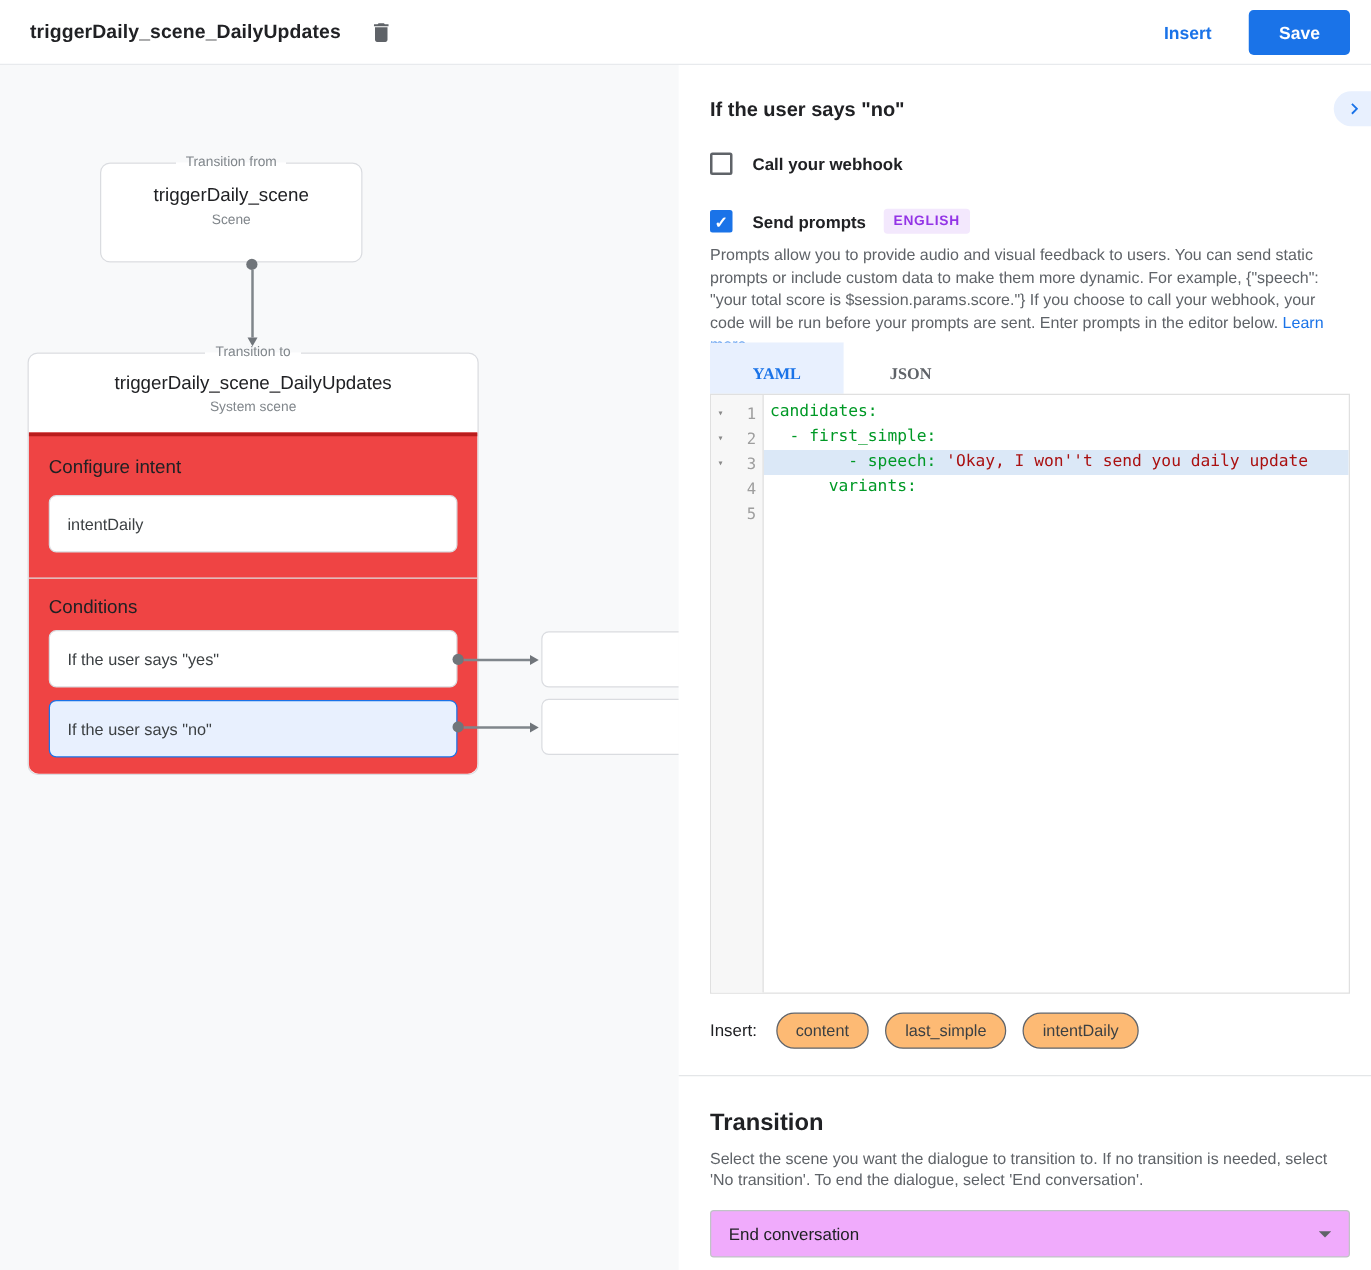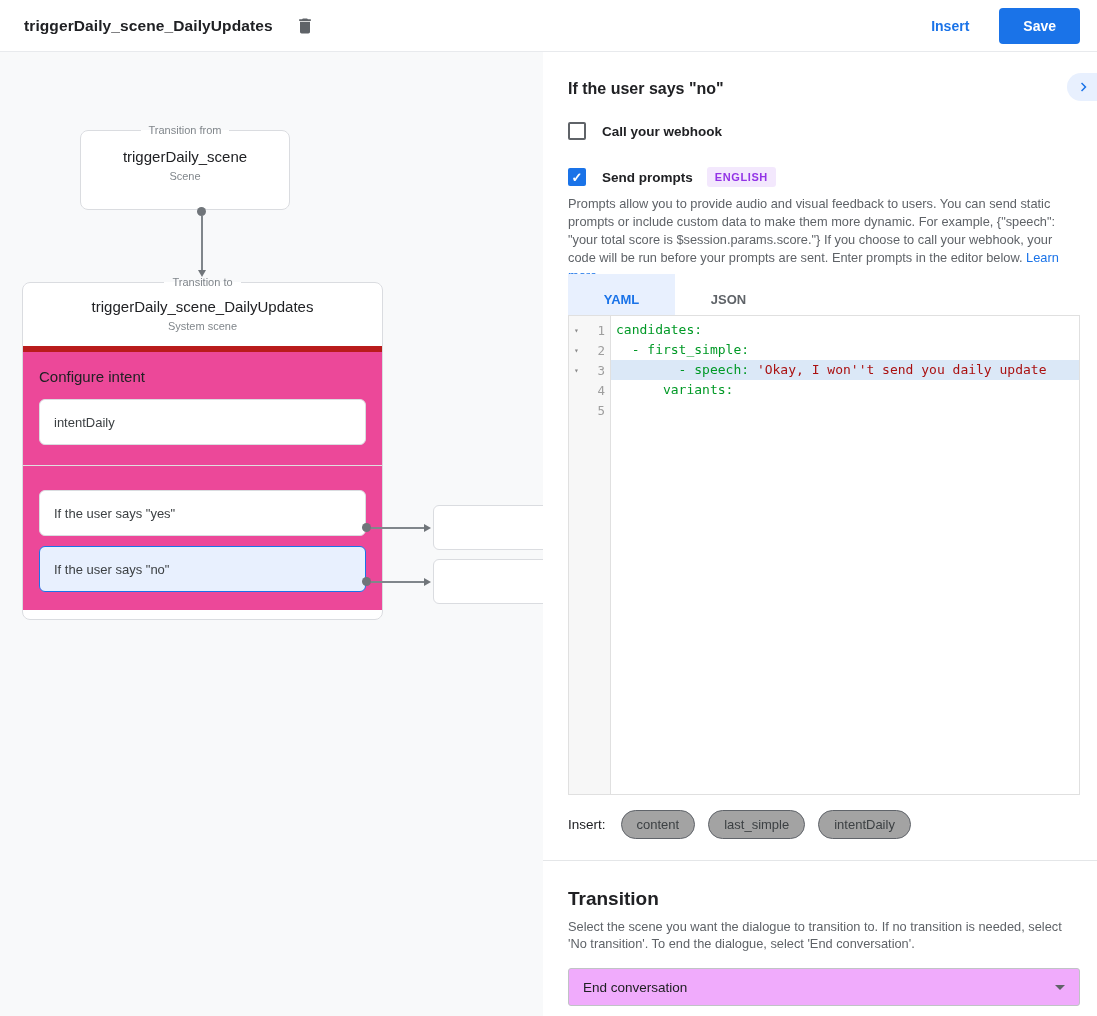--- a/index.html
+++ b/index.html
@@ -28,21 +28,21 @@
   .node-sub { margin-top:5px; font-size:11px; color:#80868b; }
 
   .varrow { position:absolute; left:197px; top:155px; width:9px; height:70px; display:flex; flex-direction:column; align-items:center; }
   .dot { width:9px; height:9px; background:#70757a; border-radius:50%; flex:none; }
   .vline { width:2px; flex:1; background:#80868b; }
   .vhead { width:0; height:0; border-left:4.5px solid transparent; border-right:4.5px solid transparent; border-top:7px solid #70757a; }
 
   .tto { left:22px; top:224px; width:361px; height:344px; background:#f5f5f5; overflow:hidden; padding:0; }
   .tto-header { text-align:center; padding:10px 0 14px; }
   .tto-header .node-title { font-size:15px; color:#202124; }
-  .tto-body { background:#ec4899; border-top:6px solid #b91c1c; }
+  .tto-body { background:#ef4444; border-top:3px solid #b91c1c; }
   .sec { padding:16px 16px 20px; }
   .sec-title { font-size:15px; color:#202124; }
   .intent-box { margin-top:14px; height:46px; border:1px solid #dadce0; border-radius:6px; background:#fff;
                 display:flex; align-items:center; padding:0 14px; font-size:13px; color:#3c4043; }
   .sec.conds { border-top:1px solid #e0e0e0; padding:14px 16px 18px; }
   .cond { margin-top:10px; height:46px; border:1px solid #dadce0; border-radius:6px; background:#fff;
           display:flex; align-items:center; padding:0 14px; font-size:13px; color:#3c4043; cursor:pointer; }
   .cond.selected { border:1.5px solid #1a73e8; background:#e8f0fe; }
 
   .harrow { position:absolute; left:362px; width:69px; height:9px; display:flex; align-items:center; }
@@ -63,38 +63,38 @@
                  font-size:13px; font-weight:700; }
   .chk-label { font-size:13.5px; font-weight:700; color:#202124; }
   .badge { margin-left:-2px; background:#f3e8fd; color:#9334e6; font-size:11px; font-weight:700;
            letter-spacing:.6px; padding:4px 8px; border-radius:3px; }
 
   .prompt-desc { position:absolute; top:143px; left:25px; right:17px; font-size:12.8px; line-height:18px; color:#5f6368; }
   .link { color:#1a73e8; cursor:pointer; }
 
   .tabs { position:absolute; top:222px; left:25px; display:flex; }
   .tab { width:107px; height:50px; display:flex; align-items:center; justify-content:center;
-         font-size:13px; font-weight:700; color:#5f6368; cursor:pointer; background:#fff; border:none; font-family:Liberation Sans, sans-serif; }
+         font-size:13px; font-weight:700; color:#5f6368; cursor:pointer; background:#fff; border:none; font-family:Liberation Serif, serif; }
   .tab.active { background:#e8f0fe; color:#1a73e8; }
 
   .editor { position:absolute; top:263px; left:25px; right:17px; height:480px; border:1px solid #e0e0e0;
             display:flex; font-family:"DejaVu Sans Mono", monospace; font-size:13px; background:#fff; }
   .gutter { width:42px; background:#f7f7f7; border-right:1px solid #e0e0e0; padding-top:4px; flex:none; }
   .g-row { height:20px; display:flex; align-items:center; }
   .fold { width:15px; text-align:center; font-size:8px; color:#8a8a8a; }
   .lnum { flex:1; text-align:right; padding-right:5px; color:#9e9e9e; font-size:12.5px; }
   .codearea { flex:1; padding-top:4px; overflow:hidden; cursor:text; }
   .code-line { height:20px; line-height:20px; white-space:pre; padding-left:5px; overflow:hidden; }
   .code-line.hl { background:#dbe8f7; }
   .k { color:#009926; }
   .s { color:#aa1111; }
 
   .insert-row { position:absolute; top:758px; left:25px; display:flex; align-items:center; gap:13px; }
   .insert-label { font-size:13.5px; color:#202124; margin-right:2px; }
-  .pill { border:1px solid #60646a; border-radius:15px; background:#a3a3a3; padding:6px 15px; font-size:13px;
+  .pill { border:1px solid #60646a; border-radius:15px; background:#fdba74; padding:6px 15px; font-size:13px;
           color:#3c4043; font-family:inherit; cursor:pointer; }
 
   .divider { position:absolute; top:808px; left:0; right:0; height:1px; background:#e4e6e8; }
 
   .trans-title { position:absolute; top:836px; left:25px; font-size:19px; color:#202124; }
   .trans-desc { position:absolute; top:866px; left:25px; right:17px; font-size:12.8px; line-height:17px; color:#5f6368; }
   .trans-select { position:absolute; top:916px; left:25px; right:17px; height:38px; border:1px solid #c0c3c6;
                   border-radius:3px; background:#f0abfc; display:flex; align-items:center; justify-content:space-between;
                   padding:0 14px; font-size:13.5px; color:#202124; cursor:pointer; }
   .caret { width:0; height:0; border-left:5px solid transparent; border-right:5px solid transparent; border-top:5px solid #5f6368; }
@@ -140,20 +140,21 @@
         <div class="node-sub">System scene</div>
       </div>
       <div class="tto-body">
         <div class="sec">
           <div class="sec-title">Configure intent</div>
           <div class="intent-box">
             <span>intentDaily</span>
           </div>
         </div>
         <div class="sec conds">
+          <div class="sec-title">Conditions</div>
           <div class="cond">
             <span>If the user says "yes"</span>
           </div>
           <div class="cond selected">
             <span>If the user says "no"</span>
           </div>
         </div>
       </div>
     </fieldset>
 

